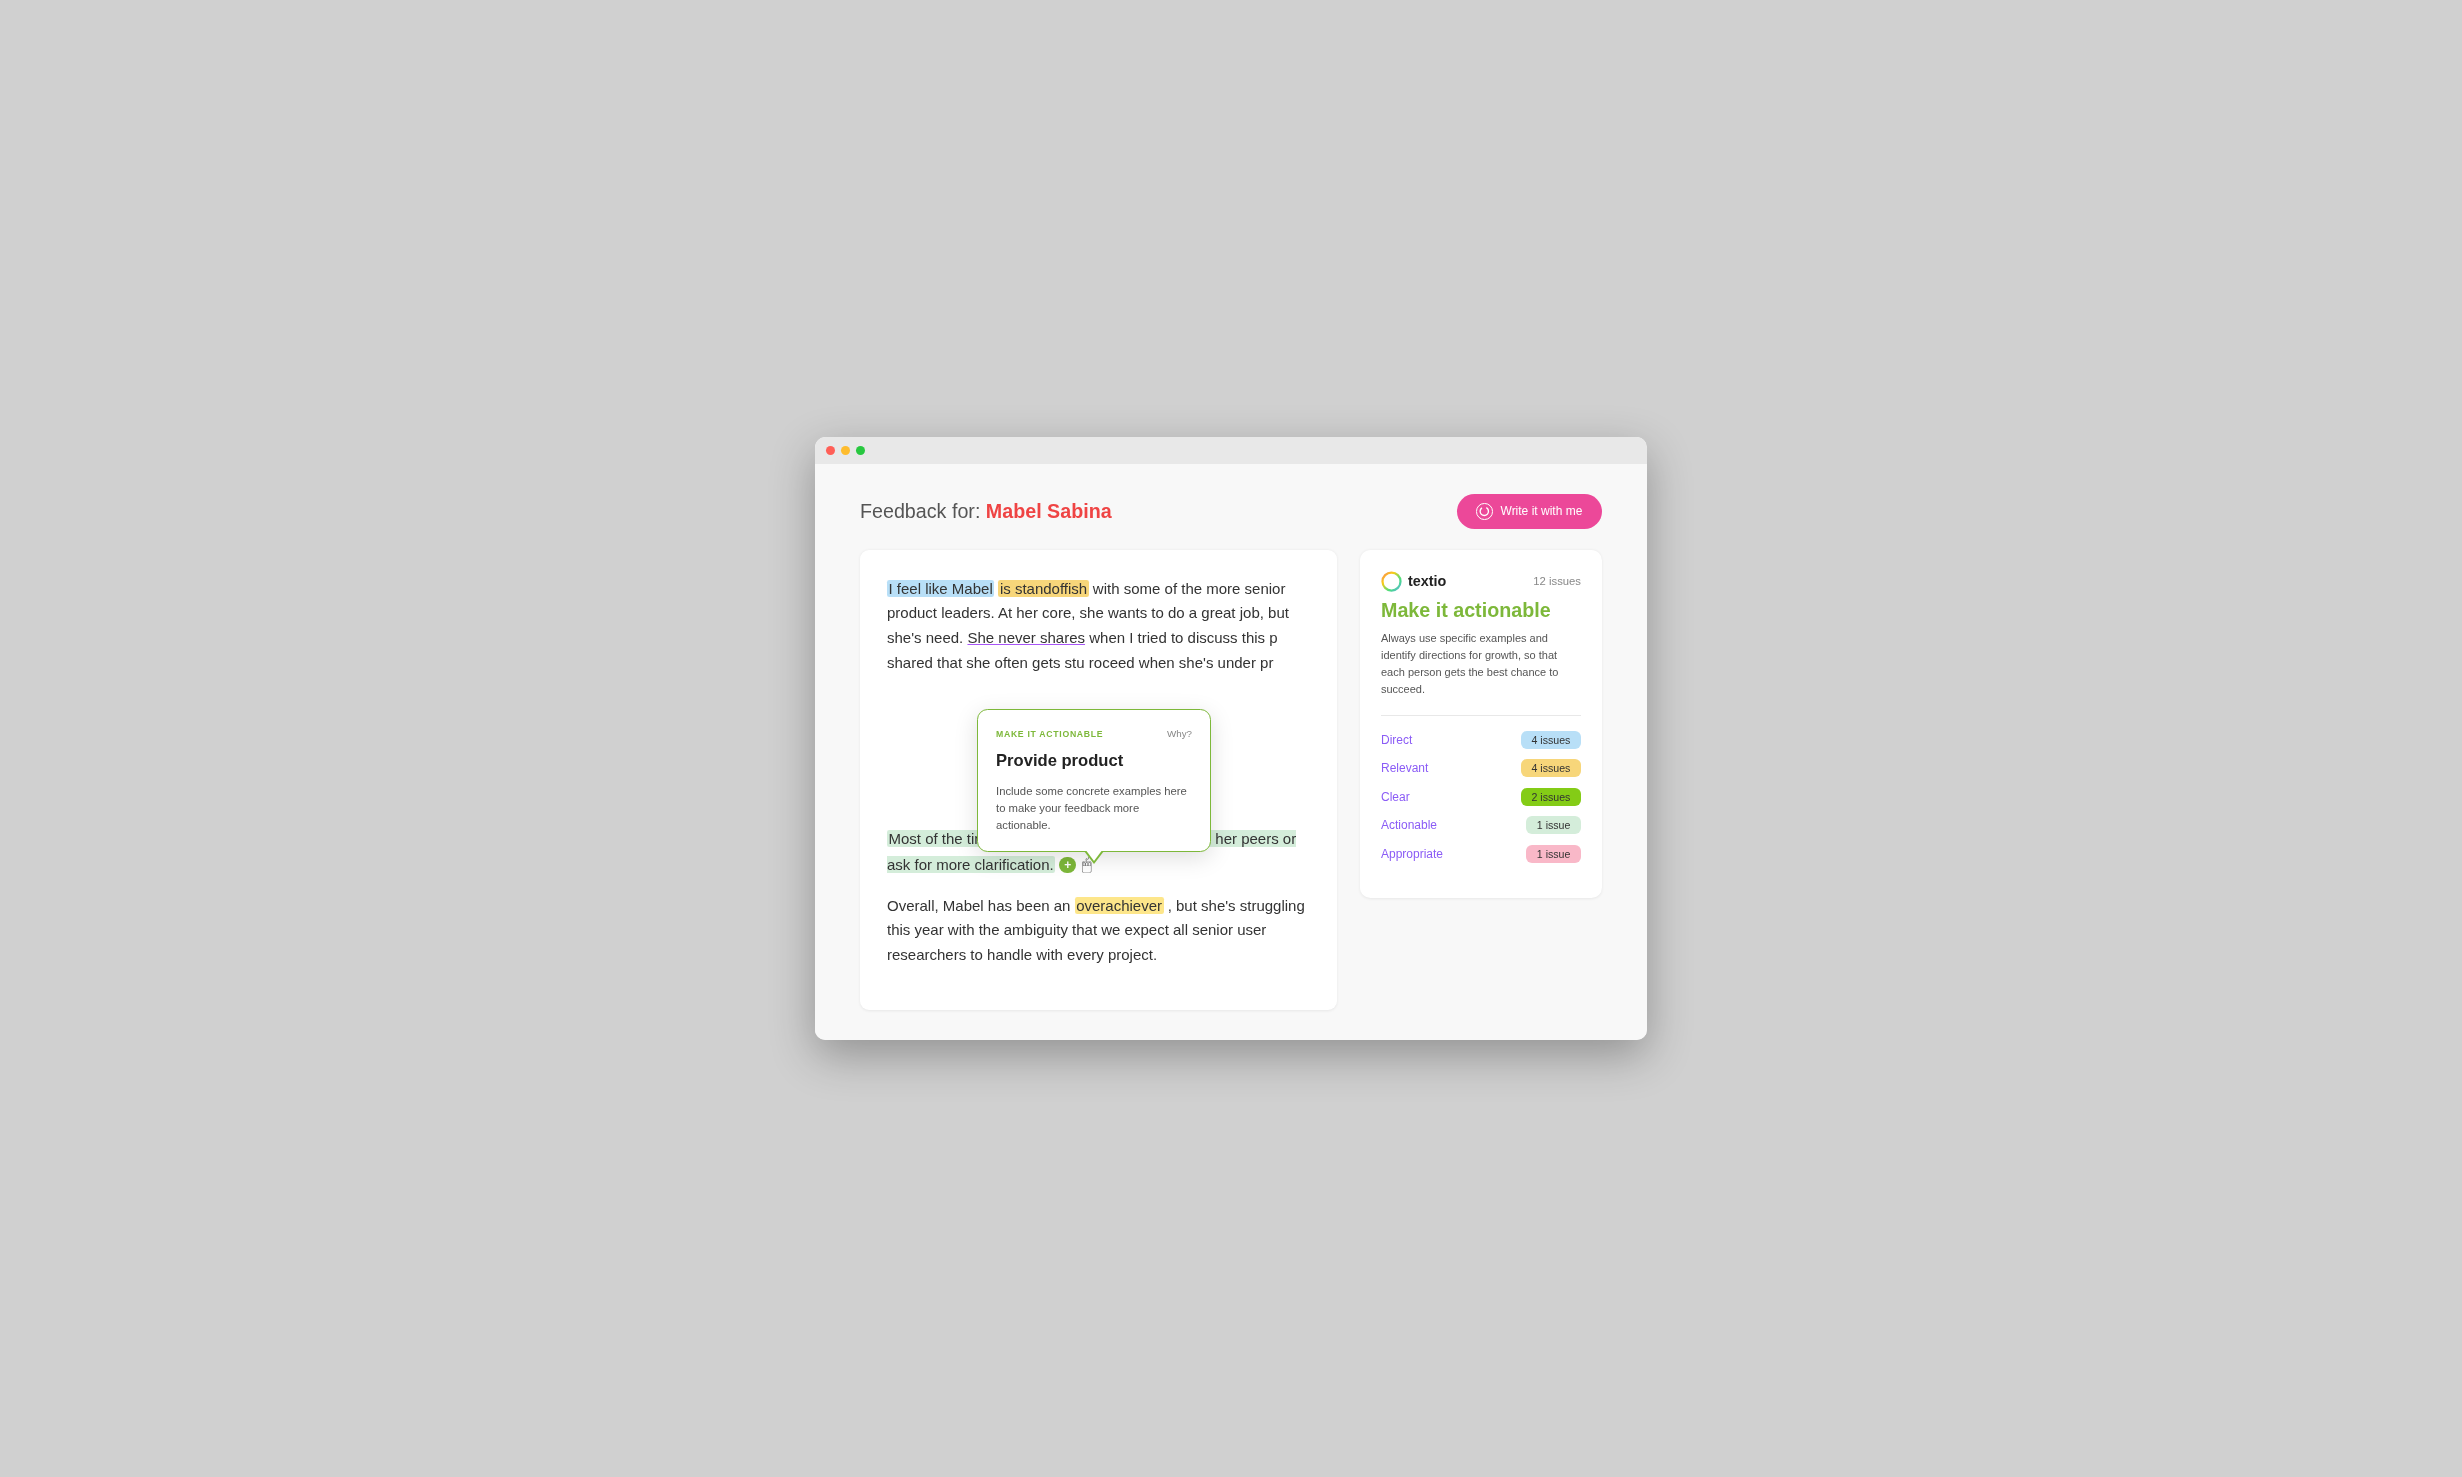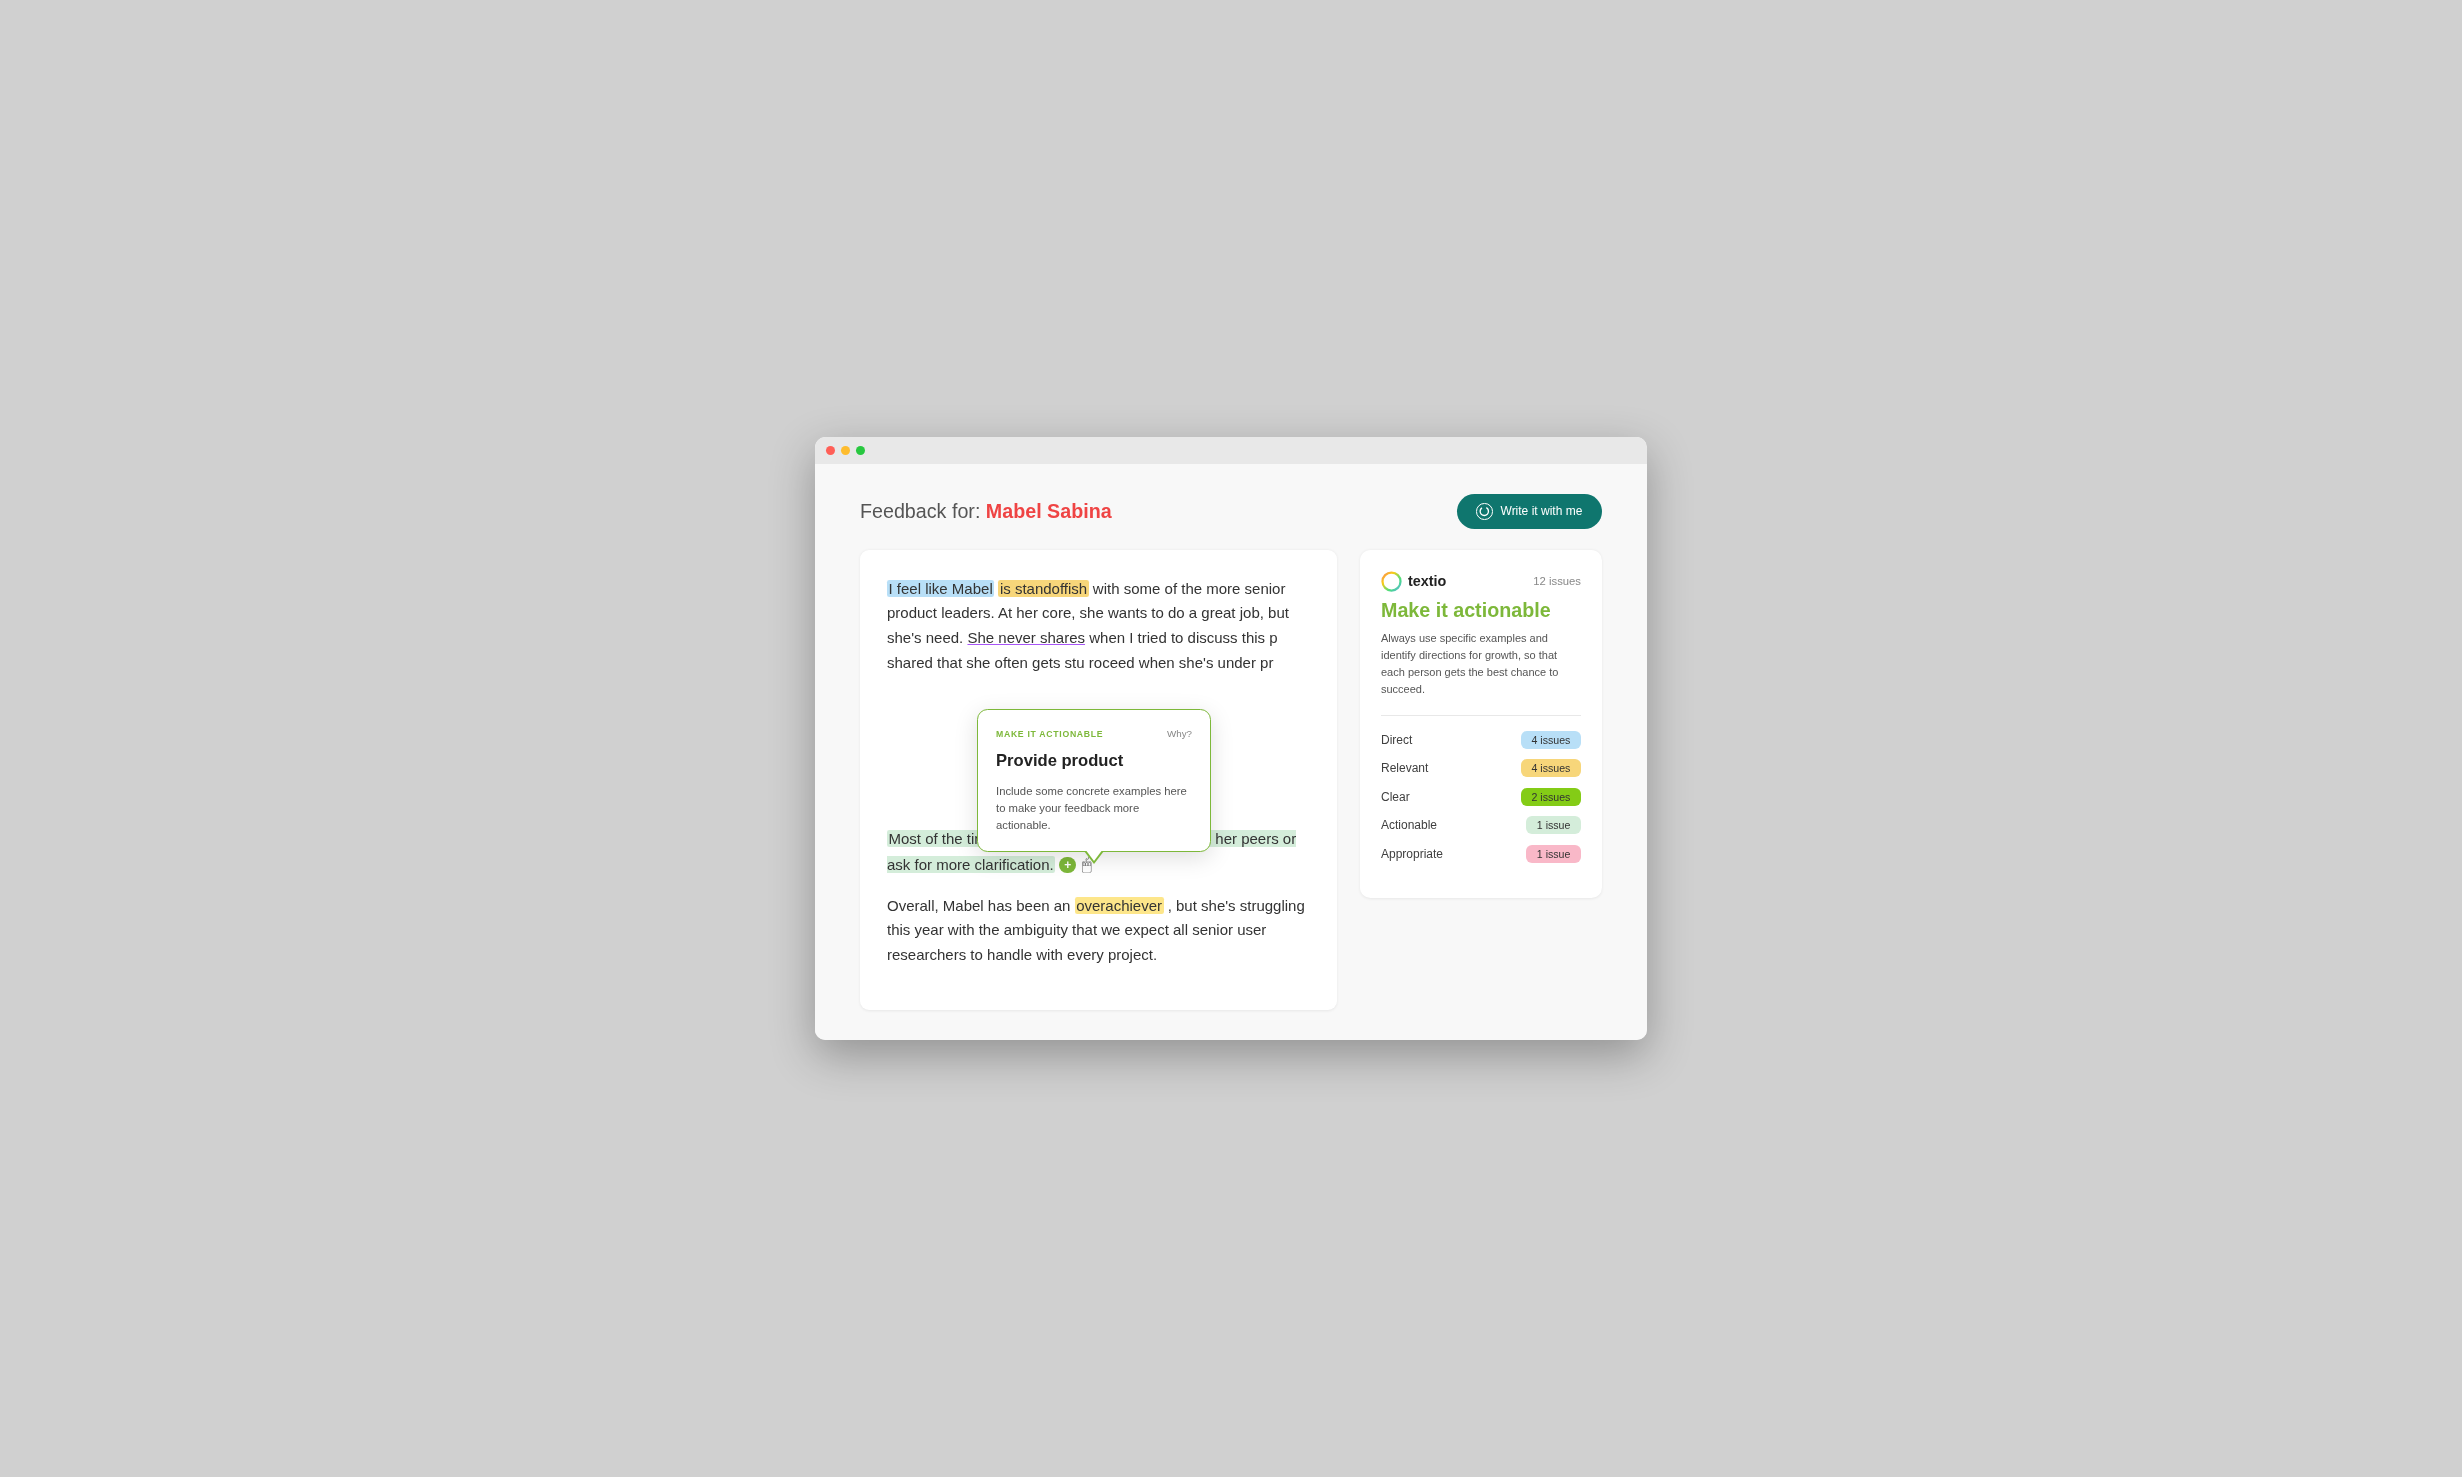--- a/index.html
+++ b/index.html
@@ -51,21 +51,21 @@
     .feedback-title {
       font-size: 19.7px;
       color: #555;
       font-weight: 400;
     }
     .feedback-title strong {
       font-weight: 700;
       color: #ef4444;
     }
     .write-btn {
-      background: #0f766e;
+      background: #ec4899;
       color: white;
       border: none;
       border-radius: 23px;
       padding: 9px 19.7px;
       font-size: 12px;
       font-weight: 500;
       cursor: pointer;
       display: flex;
       align-items: center;
       gap: 7.6px;
@@ -253,21 +253,21 @@
       margin-bottom: 15px;
     }
     .issue-row {
       display: flex;
       align-items: center;
       justify-content: space-between;
       margin-bottom: 10.6px;
     }
     .issue-label {
       font-size: 12px;
-      color: #404040;
+      color: #8b5cf6;
       font-weight: 400;
     }
     .issue-badge {
       border-radius: 6px;
       padding: 3px 10.6px;
       font-size: 10.6px;
       font-weight: 500;
       color: #333;
     }
     .badge-blue { background: #b8dff7; }

